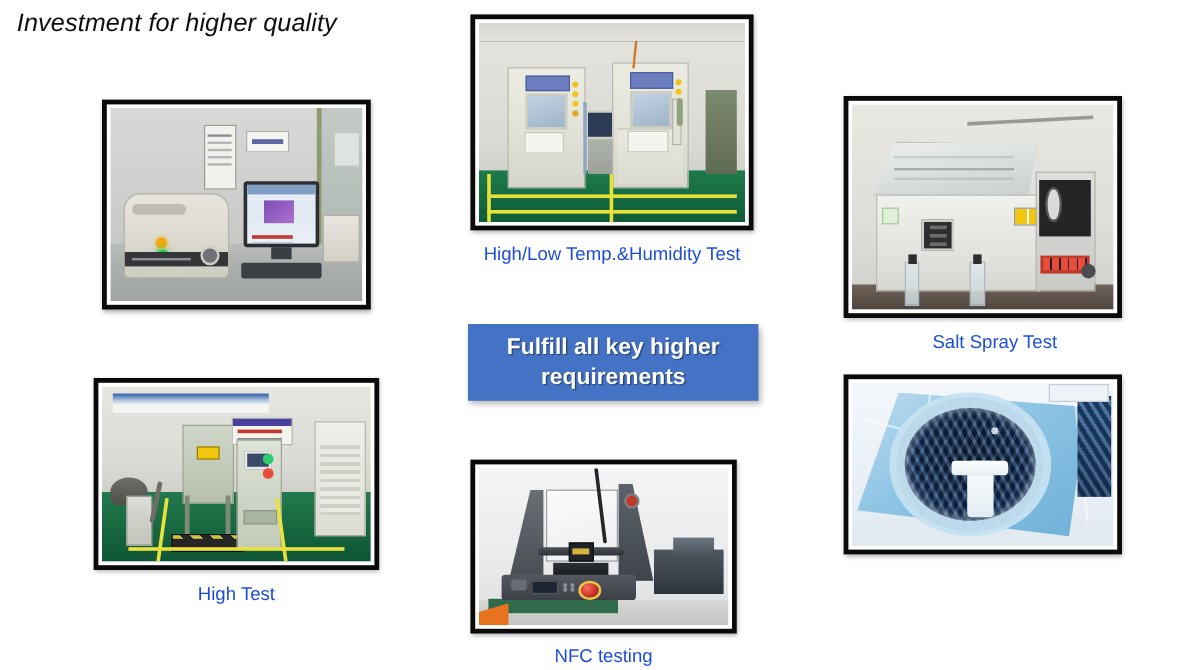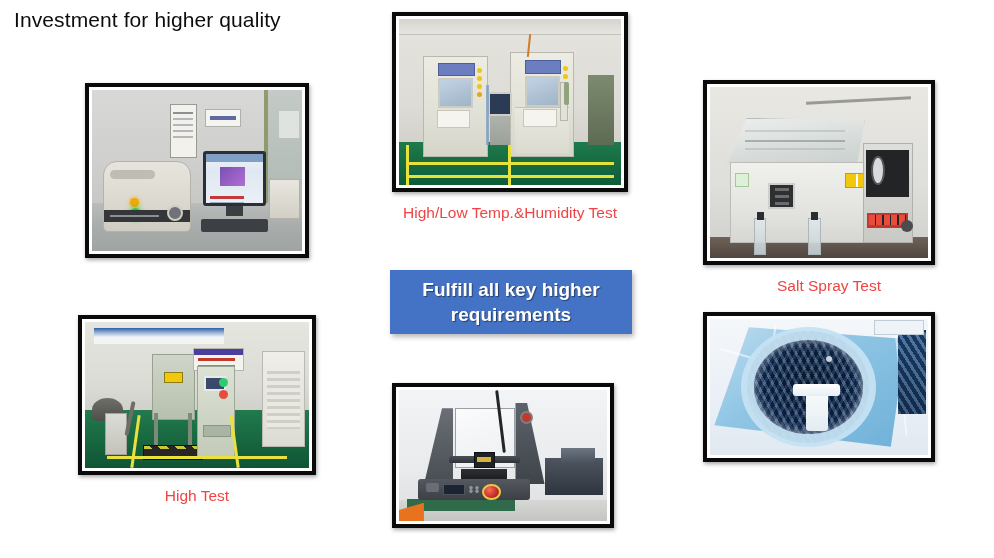--- a/index.html
+++ b/index.html
@@ -18,20 +18,21 @@
 
   
   #slide-title {
     position: absolute;
     left: 14px;
     top: 8px;
     font-size: 21px;
     color: #0d0d0d;
     letter-spacing: 0.1px;
     white-space: nowrap;
+    font-style: italic;
   }
 
   
   .panel { position: absolute; }
 
   .photo-frame {
     position: absolute;
     left: 0;
     top: 0;
     box-sizing: border-box;
@@ -47,21 +48,21 @@
     height: 100%;
     overflow: hidden;
   }
 
   .caption {
     position: absolute;
     left: 0;
     width: 100%;
     text-align: center;
     font-size: 15.5px;
-    color: #ef4444;
+    color: #1d4ed8;
     white-space: nowrap;
   }
 
   
   #callout {
     position: absolute;
     left: 390px;
     top: 270px;
     width: 242px;
     height: 64px;
@@ -763,20 +764,21 @@
       <div class="rail"></div>
       <div class="head"></div>
       <div class="platform"></div>
       <div class="base"></div>
       <div class="logo"></div>
       <div class="lcd"></div>
       <div class="keys"></div>
       <div class="estop"></div>
     </div>
   </div>
+  <div class="caption" style="top:156px;">NFC testing</div>
 </div>
 
 <div class="panel" style="left:703px; top:312px; width:232px; height:190px;">
   <div class="photo-frame" style="width:232px; height:150px;">
     <div class="photo p-mw">
       <div class="bg"></div>
       <div class="room"></div>
       <div class="seam1"></div>
       <div class="seam2"></div>
       <div class="seam3"></div>

